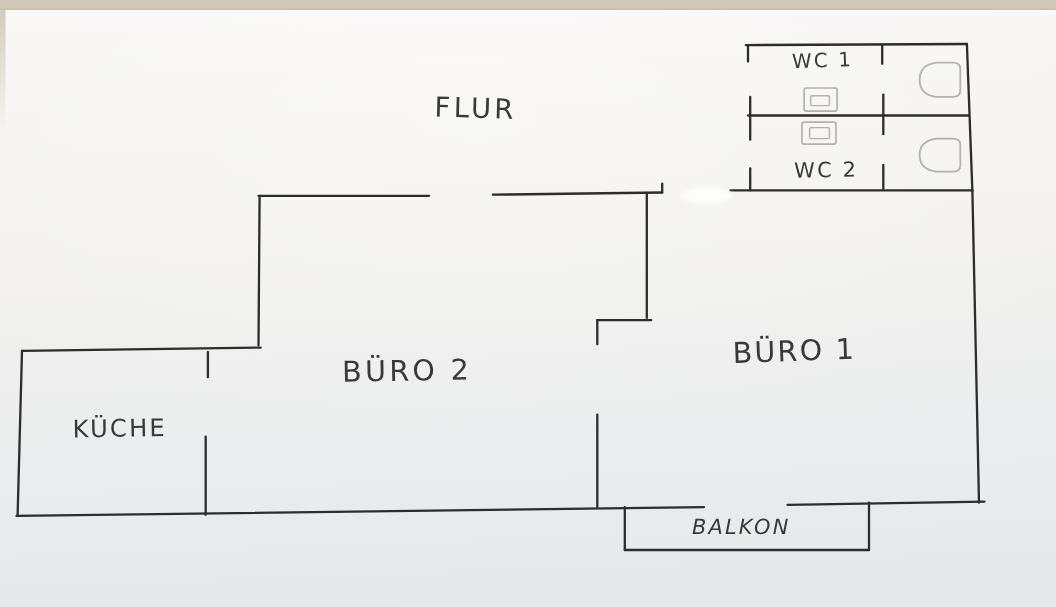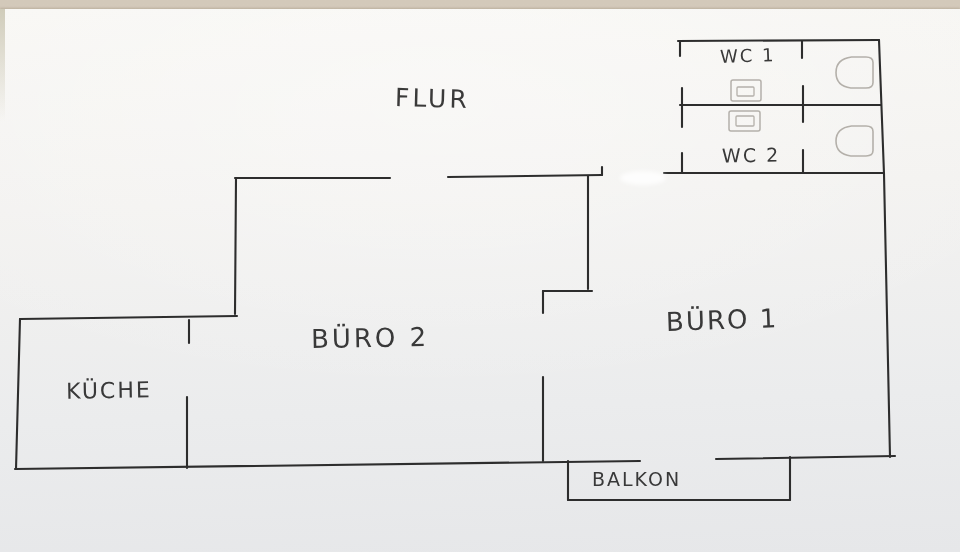--- a/index.html
+++ b/index.html
@@ -27,21 +27,21 @@
   .room-label{
     position:absolute;color:#2a2a2a;white-space:nowrap;line-height:1;
     letter-spacing:2px;opacity:0.92;
   }
   .lbl-flur  {left:395px;top:86px; font-size:25px;letter-spacing:3px;transform:rotate(1.5deg);}
   .lbl-wc1   {left:720px;top:47px; font-size:18px;transform:rotate(-2deg);}
   .lbl-wc2   {left:722px;top:146px;font-size:19px;transform:rotate(-1deg);}
   .lbl-buero2{left:311px;top:325px;font-size:26px;letter-spacing:3px;transform:rotate(-1deg);}
   .lbl-buero1{left:666px;top:307px;font-size:26px;letter-spacing:2px;transform:rotate(-2deg);}
   .lbl-kueche{left:66px; top:380px;font-size:22px;transform:rotate(-1deg);}
-  .lbl-balkon{left:592px;top:470px;font-size:19px;}
+  .lbl-balkon{left:629px;top:470px;font-size:19px;font-style:italic;}
 </style>
 </head>
 <body>
 
 <div class="paper"></div>
 <div class="left-sliver"></div>
 
 <svg class="plan" viewBox="0 0 960 552">
     <line x1="678" y1="41" x2="879" y2="40" stroke="#2d2d2d" stroke-width="2.1" stroke-linecap="round"></line>
     <line x1="879" y1="40" x2="884" y2="174" stroke="#2d2d2d" stroke-width="2.1" stroke-linecap="round"></line>

